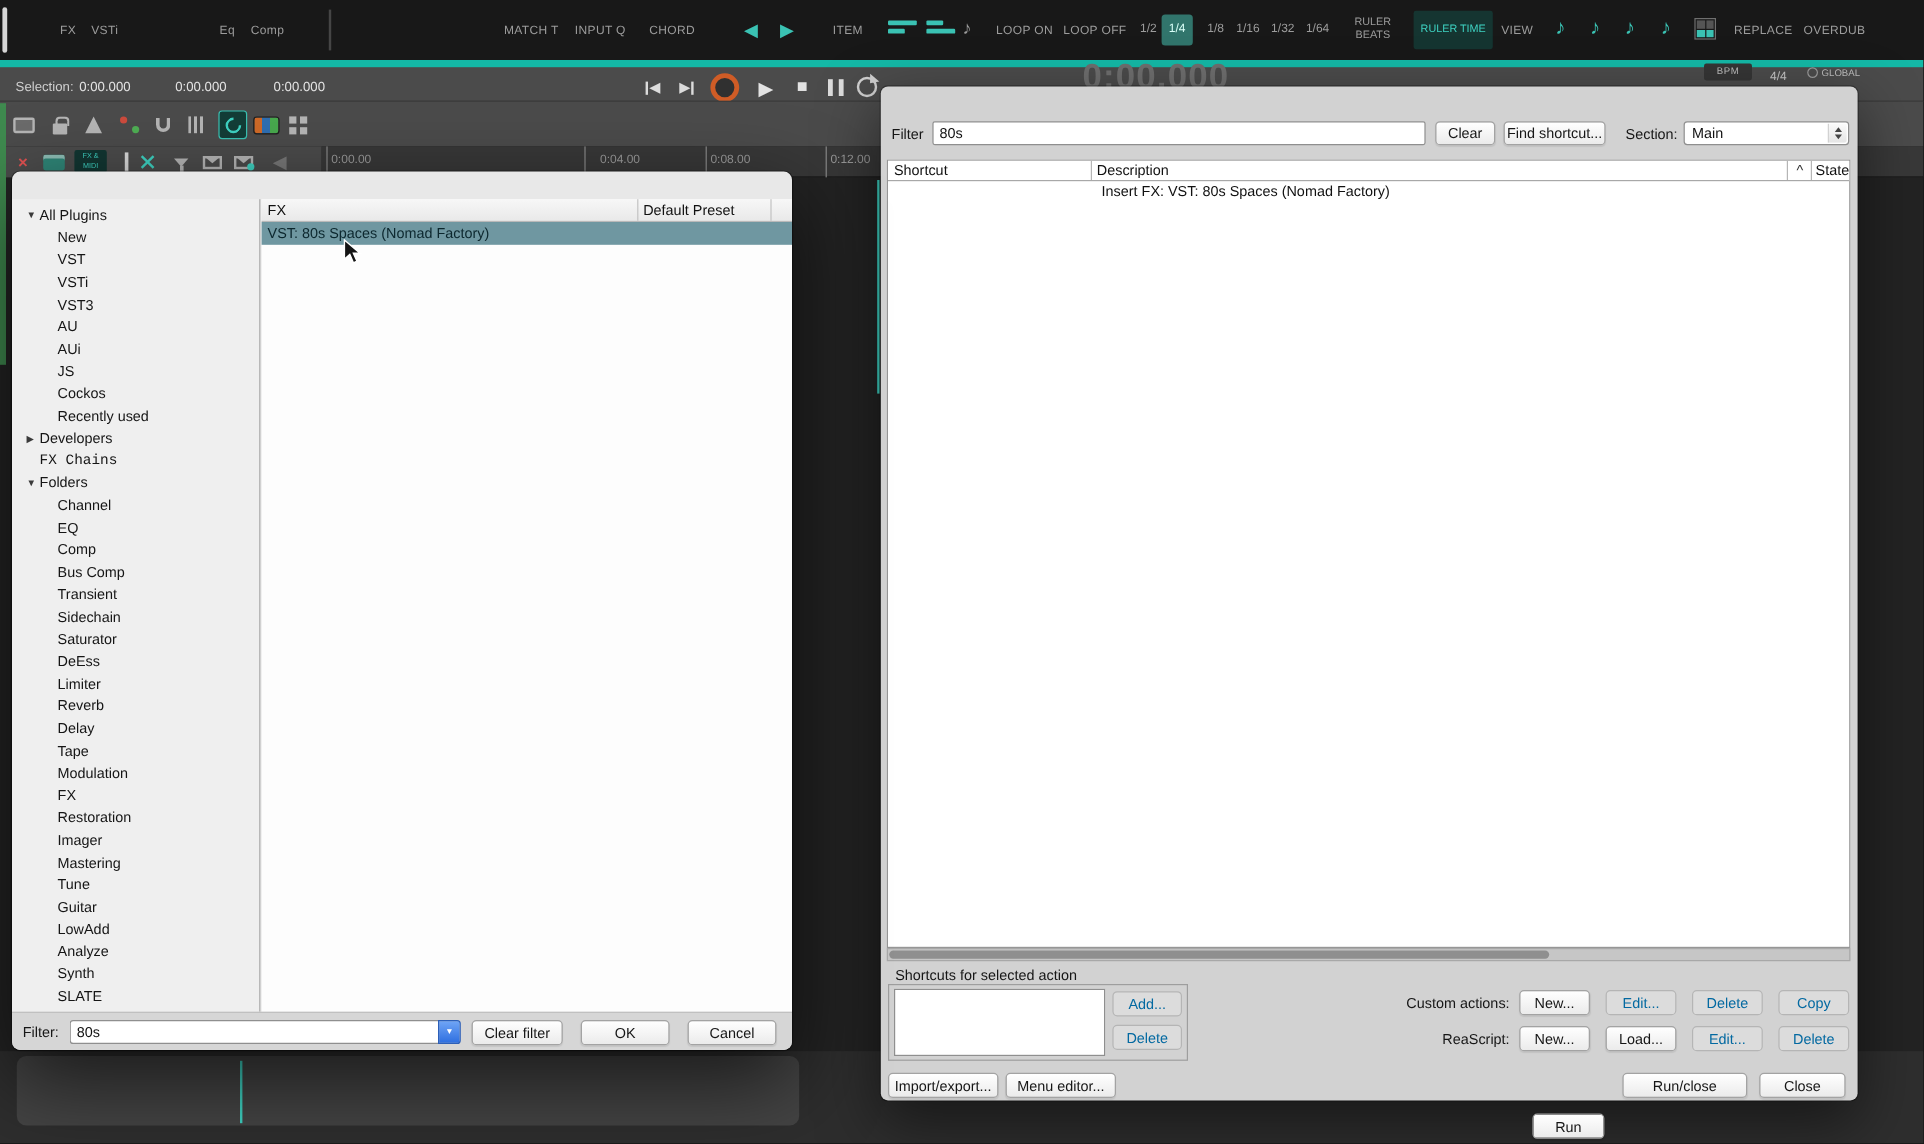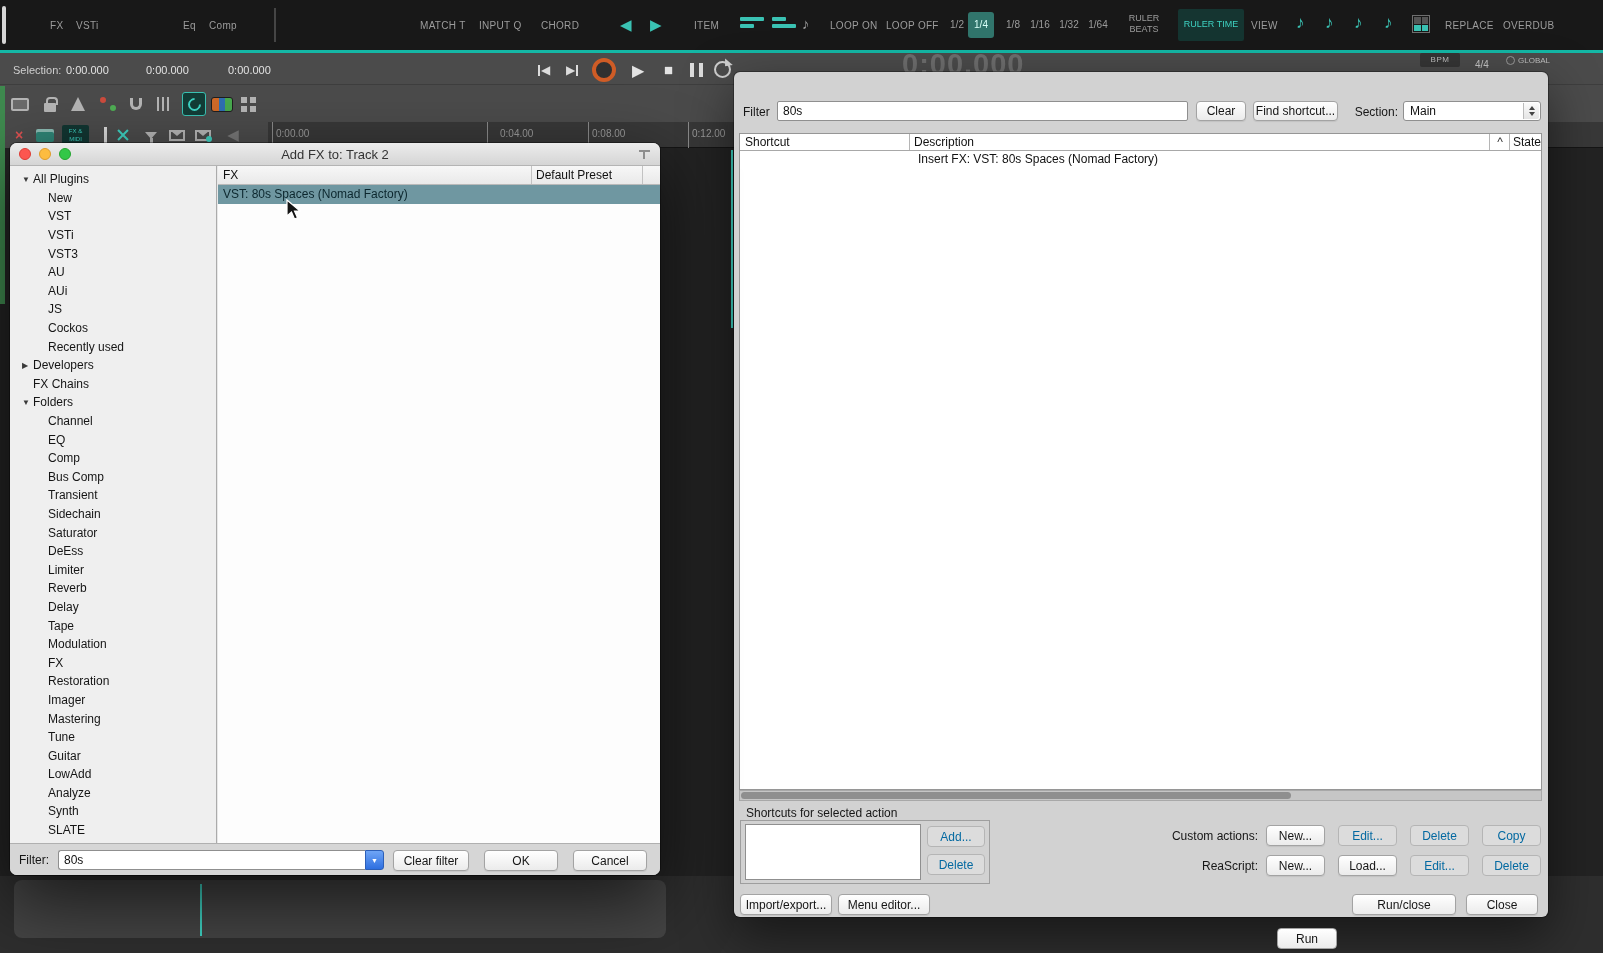--- a/index.html
+++ b/index.html
@@ -19,21 +19,21 @@
   .grid-div { position:absolute; top:12px; width:26px; height:26px; line-height:26px; text-align:center; font-size:10px; color:#9c9c9c; border-radius:3px; }
   .grid-div.active { background:#31756c; color:#d9fff8; }
   .ruler-beats { position:absolute; left:1120px; top:13px; width:48px; font-size:9px; line-height:1.25; text-align:center; color:#9c9c9c; }
   .ruler-time { position:absolute; left:1178px; top:9px; width:66px; height:32px; background:#153531; border-radius:2px; display:flex; align-items:center; justify-content:center; text-align:center; font-size:9px; line-height:1.25; color:#3ed2c2; }
   .note-icon { position:absolute; top:13px; font-size:17px; color:#3ac2b3; }
   .grid-quantize-icon { position:absolute; left:1412px; top:15px; width:18px; height:18px; border:1px solid #6f6f6f; display:grid; grid-template-columns:1fr 1fr; grid-template-rows:1fr 1fr; gap:1px; padding:1px; }
   .grid-quantize-icon i { background:#555; }
   .grid-quantize-icon i.teal { background:#3ac2b3; }
 
   
-  .row2 { position:absolute; left:0; top:50px; width:1603px; height:34px; background:#4b4b4b; border-top:3px solid #14b8a6; }
+  .row2 { position:absolute; left:0; top:50px; width:1603px; height:34px; background:#4b4b4b; border-top:6px solid #14b8a6; }
   .sel-label { position:absolute; left:13px; top:11px; font-size:11px; color:#cfcfcf; }
   .sel-val { position:absolute; top:11px; font-size:11px; color:#e2e2e2; }
   .tr.skip { position:absolute; top:10px; display:flex; align-items:center; gap:1px; color:#dcdcdc; font-size:12px; }
   .vbar { width:2px; height:11px; background:#dcdcdc; display:inline-block; }
   .record-btn { position:absolute; left:592px; top:5px; width:24px; height:24px; border-radius:50%; border:4px solid #cf5c26; background:#303030; }
   .tr.glyph { position:absolute; color:#e3e3e3; }
   .pause-btn { position:absolute; left:690px; top:10px; width:13px; height:14px; border-left:4px solid #dcdcdc; border-right:4px solid #dcdcdc; }
   .loop-btn { position:absolute; left:714px; top:8px; width:17px; height:17px; border:2.5px solid #cfcfcf; border-radius:50%; }
   .loop-btn::after { content:""; position:absolute; right:-3px; top:-2px; width:0; height:0; border-left:5px solid transparent; border-right:5px solid transparent; border-top:6px solid #cfcfcf; transform:rotate(40deg); }
   .time-big { position:absolute; left:902px; top:48px; font-size:29px; font-weight:bold; color:#6e6e6e; letter-spacing:1px; z-index:3; }
@@ -100,21 +100,21 @@
 
   
   .fx-dialog { position:absolute; left:10px; top:143px; width:650px; height:732px; border-radius:7px; background:#e8e8e8; box-shadow:0 25px 70px rgba(0,0,0,.65), 0 0 0 1px rgba(0,0,0,.35); z-index:30; }
   .fx-dialog .titlebar { height:23px; border-radius:7px 7px 0 0; }
   .fx-dialog .title { height:23px; line-height:23px; }
   .fx-dialog .tl { top:5px; } .fx-dialog .tl.red{left:9px;} .fx-dialog .tl.yellow{left:29px;} .fx-dialog .tl.green{left:49px;}
   .fx-dialog .dock-icon { top:7px; }
   .fx-tree { position:absolute; left:0; top:23px; width:207px; bottom:32px; background:#efefef; border-right:1px solid #ababab; overflow:hidden; padding-top:4px; }
   .tree-item { height:18.6px; display:flex; align-items:center; font-size:12px; color:#151515; white-space:nowrap; }
   .tree-item .tri { width:11px; margin-left:12px; font-size:8px; color:#3a3a3a; flex:none; }
-  .tree-item.plain { padding-left:23px; }
+  .tree-item.plain { padding-left:23px;font-family:Liberation Mono, monospace; }
   .tree-item.child { padding-left:38px; }
   .fx-list { position:absolute; left:208px; top:23px; right:0; bottom:32px; background:#fdfdfd; }
   .fx-list-header { position:absolute; left:0; top:0; right:0; height:19px; background:linear-gradient(#f7f7f7,#e9e9e9); border-bottom:1px solid #b9b9b9; font-size:12px; color:#111; }
   .fx-list-header .csep { position:absolute; top:0; bottom:0; width:1px; background:#c2c2c2; }
   .col-fx { position:absolute; left:5px; line-height:19px; }
   .col-preset { position:absolute; left:318px; line-height:19px; }
   .fx-row.selected { position:absolute; left:0; top:19px; right:0; height:19px; background:#6f97a1; color:#0c272e; font-size:12px; line-height:19px; padding-left:5px; white-space:nowrap; }
   .fx-footer { position:absolute; left:0; bottom:0; right:0; height:32px; background:#d6d6d6; border-top:1px solid #b0b0b0; border-radius:0 0 7px 7px; }
   .flabel { position:absolute; left:9px; top:9px; font-size:12px; color:#161616; }
   .fx-filter { left:48px; top:6px; width:307px; height:20px; border-radius:3px 0 0 3px; border-right:none; }
@@ -311,27 +311,20 @@
 
   <div class="arrange"></div>
   <div class="green-strip"></div>
   <div class="edit-cursor"></div>
 
   <div class="bottom-strip"></div>
   <div class="bottom-panel"></div>
   <div class="bottom-cursor"></div>
 
   <div class="fx-dialog">
-    <div class="titlebar">
-      <span class="tl red"></span>
-      <span class="tl yellow"></span>
-      <span class="tl green"></span>
-      <span class="title">Add FX to: Track 2</span>
-      <span class="dock-icon"></span>
-    </div>
     <div class="fx-tree">
         <div class="tree-item open">
           <span class="tri">▼</span>
           <span class="tree-label">All Plugins</span>
         </div>
         <div class="tree-item child">
           <span class="tree-label">New</span>
         </div>
         <div class="tree-item child">
           <span class="tree-label">VST</span>

